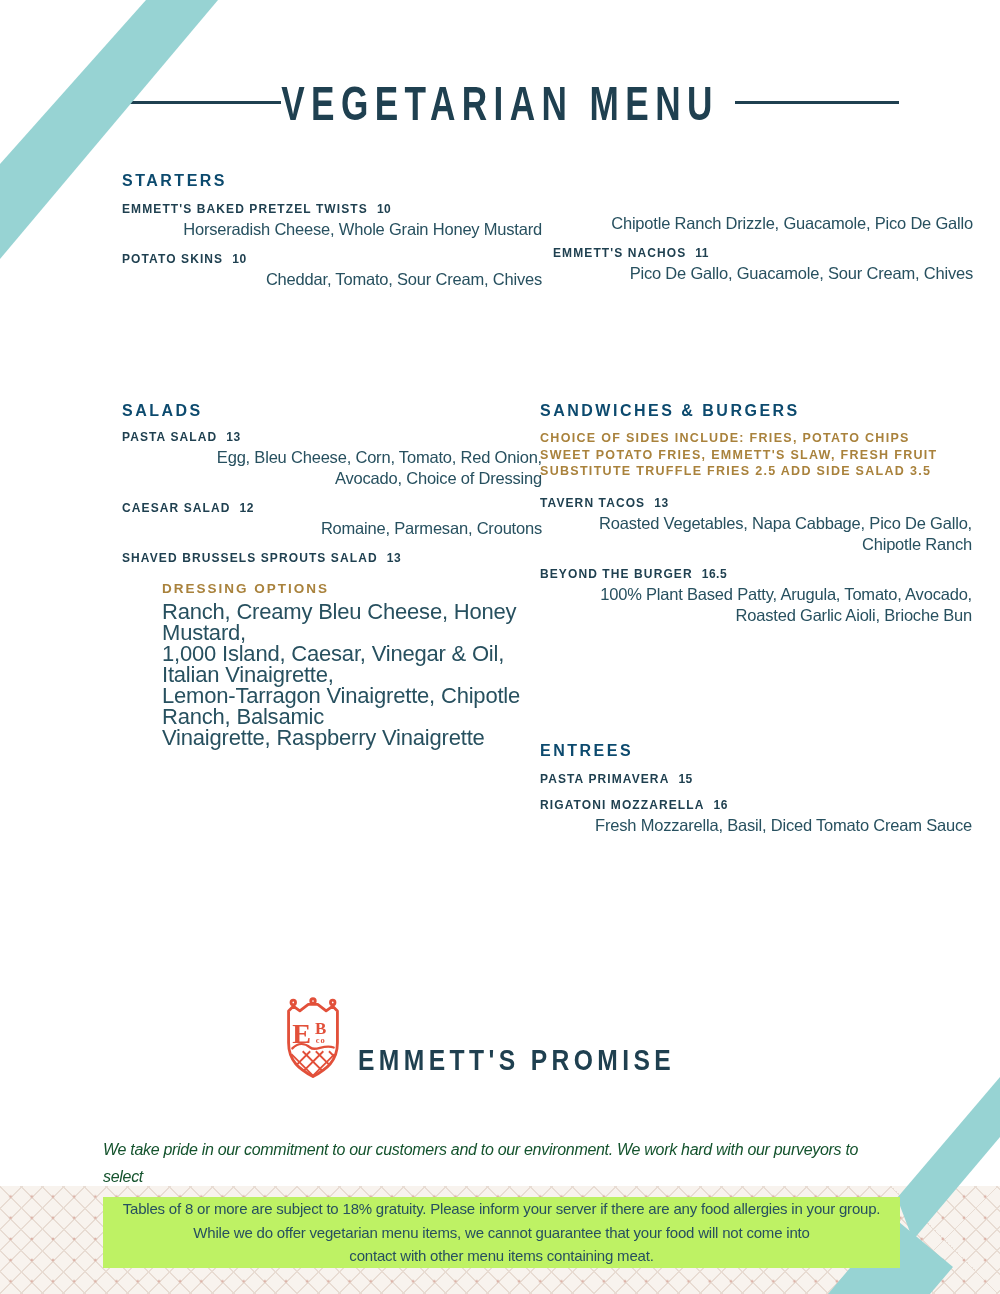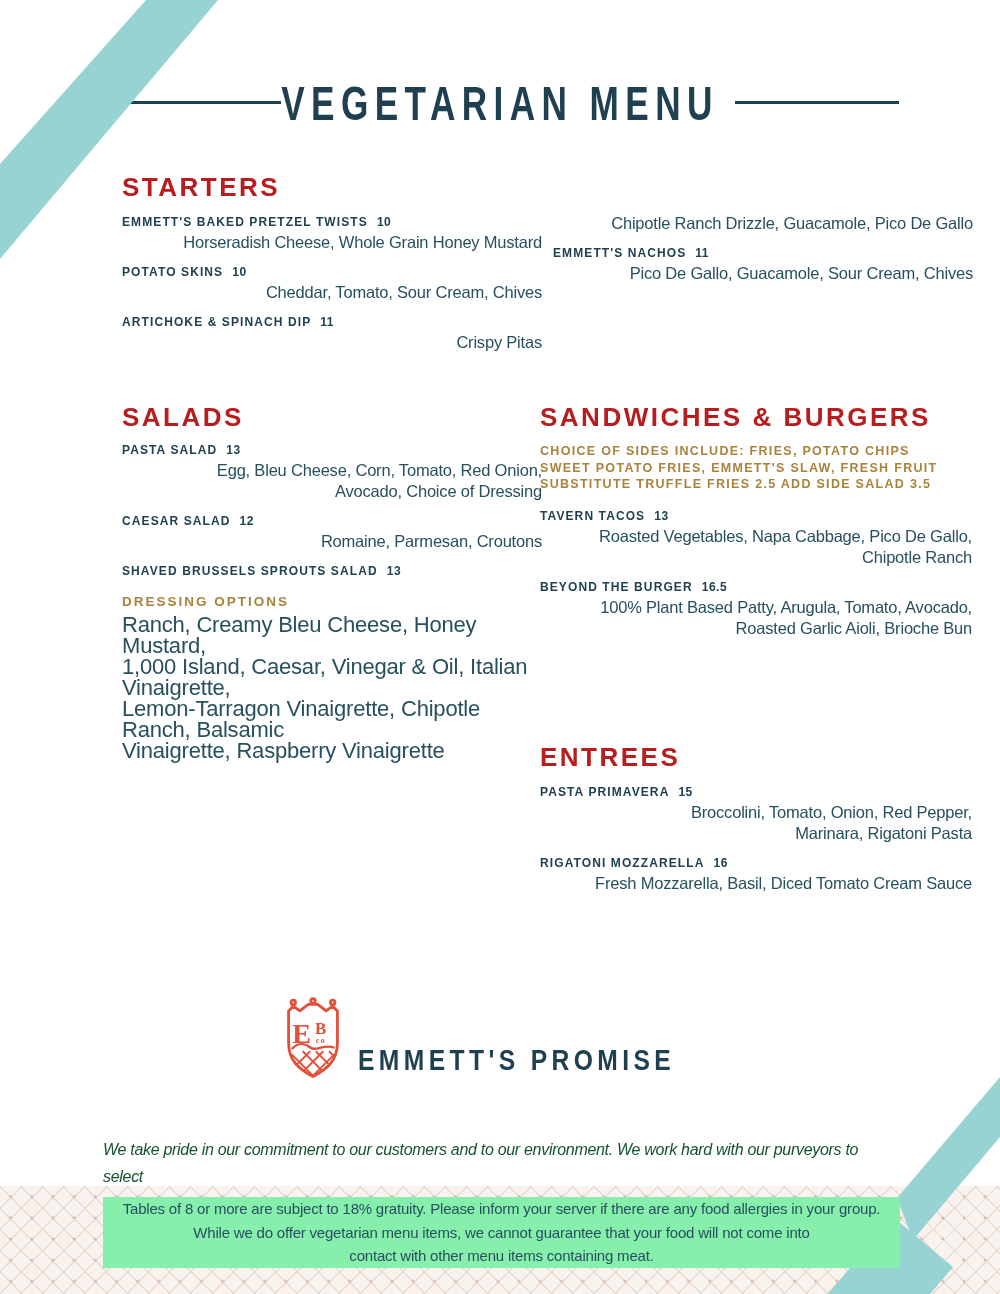--- a/index.html
+++ b/index.html
@@ -25,41 +25,41 @@
 
   
   .section { position:absolute; width:420px; }
   #starters-left  { left:122px; top:172px; }
   #starters-right { left:553px; top:210px; }
   #salads         { left:122px; top:402px; }
   #sandwiches     { left:540px; top:402px; width:432px; }
   #entrees        { left:540px; top:742px; width:432px; }
 
   .section-heading {
-    font-size:26px; font-weight:bold; letter-spacing:2.5px;
-    color:#b91c1c; margin-bottom:12px;
+    font-size:16px; font-weight:bold; letter-spacing:2.5px;
+    color:#0c4a6e; margin-bottom:12px;
   }
   #salads .section-heading, #sandwiches .section-heading { margin-bottom:10px; }
 
   .item { margin-bottom:12px; }
   .item-name {
     font-size:12px; font-weight:bold; letter-spacing:1.1px; color:#1f4050;
   }
   .item-price { margin-left:9px; letter-spacing:0.5px; }
   .item-desc {
     margin-top:3px; font-size:16.5px; letter-spacing:-0.2px;
     line-height:21px; color:#27505f; white-space:pre-line;text-align:right;
   }
 
   .sides-note {
     font-size:12.5px; font-weight:bold; letter-spacing:1.3px;
     line-height:16.5px; color:#a9823c; margin:8px 0 16px 0;
     white-space:pre-line;
   }
-  .dressing { margin-top:16px; }
+  .dressing { margin-top:16px;margin-left:40px; }
   .dressing-heading {
     font-size:13.5px; font-weight:bold; letter-spacing:2px;
     color:#a9823c; margin-bottom:5px;
   }
   .dressing-desc {
     font-size:22px; letter-spacing:-0.2px; line-height:21px;
     color:#27505f; white-space:pre-line;
   }
 
   
@@ -88,21 +88,21 @@
       repeating-linear-gradient(45deg,  #e8dcd3 0 1.4px, transparent 1.4px 15px),
       repeating-linear-gradient(135deg, #e8dcd3 0 1.4px, transparent 1.4px 15px);
     background-size:21.2px 21.2px, auto, auto;
   }
   #stripes {
     position:absolute; left:0; top:0; width:1000px; height:1294px;
     pointer-events:none;
   }
   #footer-box {
     position:absolute; left:103px; top:1197px; width:797px; height:71px;
-    background:#86efac; display:flex; align-items:center; justify-content:center;
+    background:#bef264; display:flex; align-items:center; justify-content:center;
   }
   .footer-text {
     font-size:15px; letter-spacing:-0.2px; line-height:23.5px;
     color:#27505f; white-space:pre-line; text-align:center; width:100%;
   }
 </style>
 </head>
 <body>
 
 <div class="page">
@@ -114,24 +114,20 @@
   <section class="section" id="starters-left">
     <h2 class="section-heading">STARTERS</h2>
 
     <div class="item">
       <div class="item-name"><span>EMMETT'S BAKED PRETZEL TWISTS</span><span class="item-price">10</span></div>
       <div class="item-desc">Horseradish Cheese, Whole Grain Honey Mustard</div>
     </div>
     <div class="item">
       <div class="item-name"><span>POTATO SKINS</span><span class="item-price">10</span></div>
       <div class="item-desc">Cheddar, Tomato, Sour Cream, Chives</div>
-    </div>
-    <div class="item">
-      <div class="item-name"><span>ARTICHOKE &amp; SPINACH DIP</span><span class="item-price">11</span></div>
-      <div class="item-desc">Crispy Pitas</div>
     </div>
   </section>
 
   <section class="section" id="starters-right">
     <div class="item">
       <div class="item-desc">Chipotle Ranch Drizzle, Guacamole, Pico De Gallo</div>
     </div>
     <div class="item">
       <div class="item-name"><span>EMMETT'S NACHOS</span><span class="item-price">11</span></div>
       <div class="item-desc">Pico De Gallo, Guacamole, Sour Cream, Chives</div>
@@ -179,22 +175,20 @@
       <div class="item-desc">100% Plant Based Patty, Arugula, Tomato, Avocado,
 Roasted Garlic Aioli, Brioche Bun</div>
     </div>
   </section>
 
   <section class="section" id="entrees">
     <h2 class="section-heading">ENTREES</h2>
 
     <div class="item">
       <div class="item-name"><span>PASTA PRIMAVERA</span><span class="item-price">15</span></div>
-      <div class="item-desc">Broccolini, Tomato, Onion, Red Pepper,
-Marinara, Rigatoni Pasta</div>
     </div>
     <div class="item">
       <div class="item-name"><span>RIGATONI MOZZARELLA</span><span class="item-price">16</span></div>
       <div class="item-desc">Fresh Mozzarella, Basil, Diced Tomato Cream Sauce</div>
     </div>
   </section>
 
   <div id="promise-row">
     <svg class="crest" width="62" height="86" viewBox="0 0 66 90" aria-hidden="true">
       <defs>

